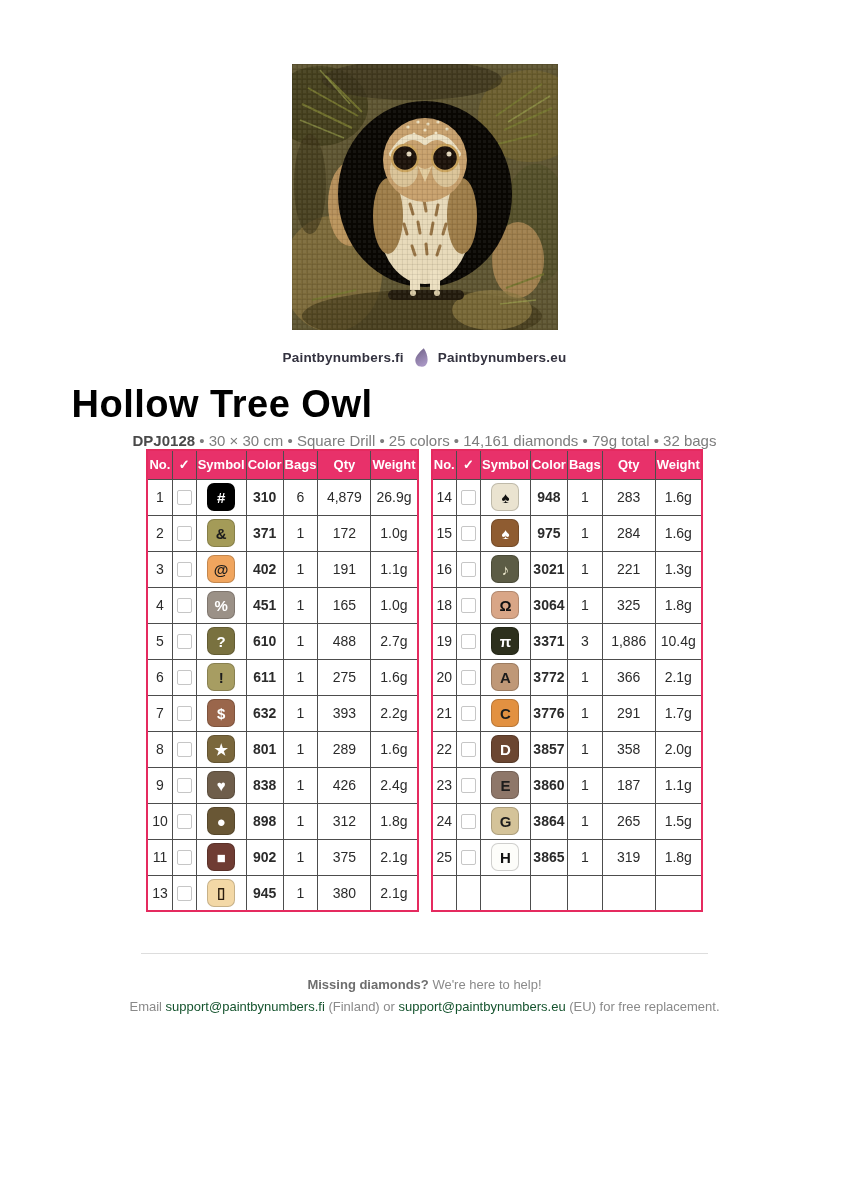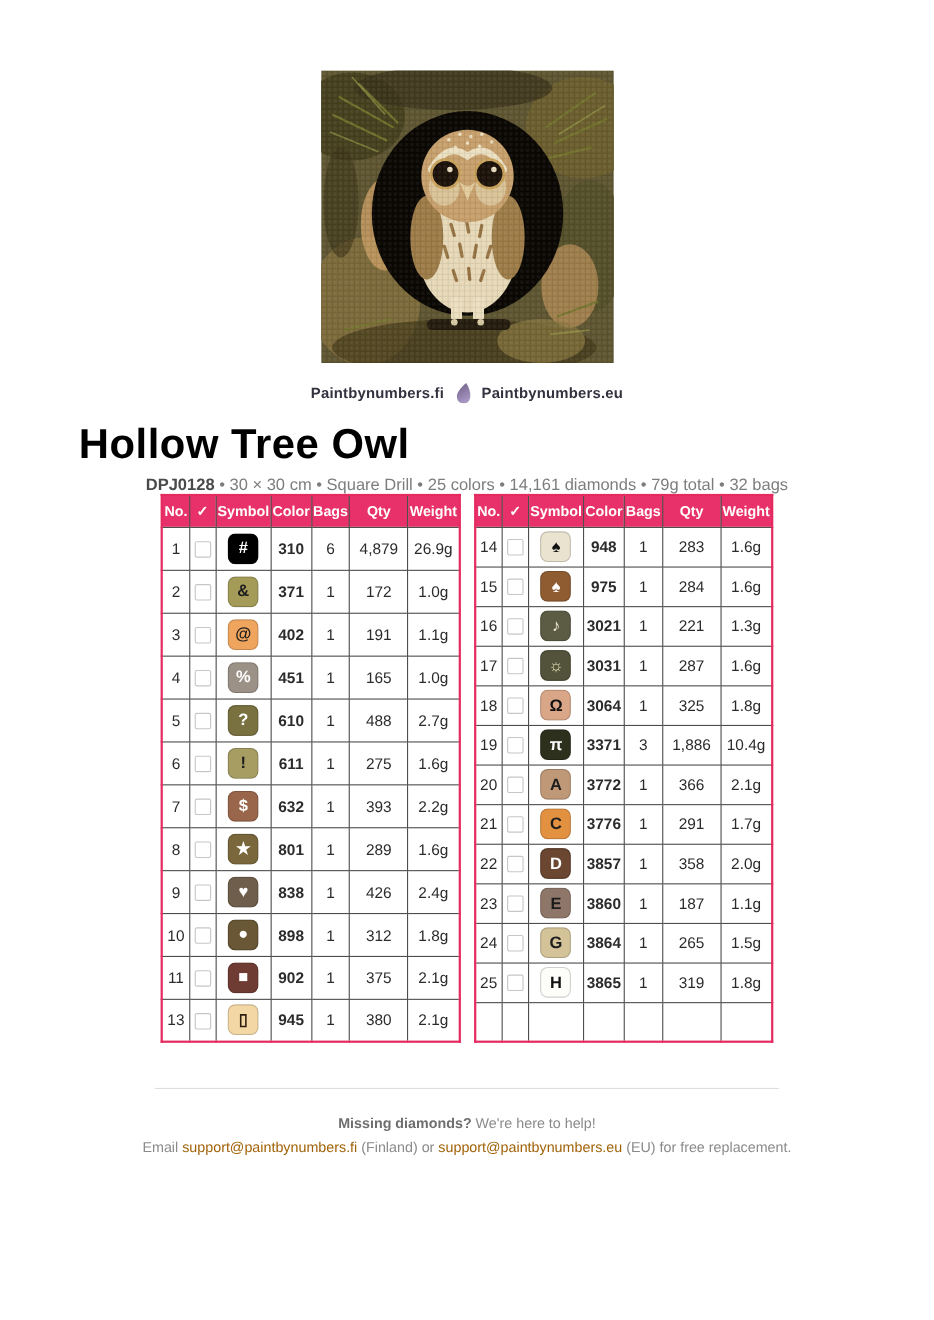--- a/index.html
+++ b/index.html
@@ -32,21 +32,21 @@
   .col-col-w { width:36px; } .col-bag-w { width:30px; } .col-qty-w { width:53px; } .col-wt-w { width:42px; }
 
   .checkbox { display:inline-block; width:15px; height:15px; border:1.5px solid #c6c6c6; border-radius:2px; background:#fff; vertical-align:middle; }
   .swatch { display:inline-flex; align-items:center; justify-content:center; width:28px; height:28px; border-radius:7px; font-size:15px; font-weight:bold; line-height:1; vertical-align:middle; border:1px solid rgba(0,0,0,0.18); }
 
   
   .footer-rule { width:567px; height:1px; background:#ddd; margin:41px auto 0 auto; }
   .footer-line1 { text-align:center; margin-top:23px; font-size:13px; color:#8a8a8a; }
   .footer-line1 b { color:#6e6e6e; }
   .footer-line2 { text-align:center; margin-top:7px; font-size:13px; color:#8a8a8a; }
-  .footer-line2 a { color:#a16207; text-decoration:none; }
+  .footer-line2 a { color:#14532d; text-decoration:none; }
 </style>
 </head>
 <body>
 
 <div class="page">
 
   <div class="preview-wrap">
     <svg class="preview-svg" viewBox="0 0 266 266" aria-hidden="true">
       <defs>
         <pattern id="pxgrid" width="5" height="5" patternUnits="userSpaceOnUse">
@@ -334,29 +334,20 @@
           <tr>
             <td>16</td>
             <td><span class="checkbox"></span></td>
             <td><span class="swatch" style="background: rgb(92, 92, 69); color: rgb(242, 238, 210);">♪</span></td>
             <td class="col-color">3021</td>
             <td>1</td>
             <td>221</td>
             <td>1.3g</td>
           </tr>
           <tr>
-            <td>17</td>
-            <td><span class="checkbox"></span></td>
-            <td><span class="swatch" style="background: rgb(83, 83, 59); color: rgb(232, 228, 184);">☼</span></td>
-            <td class="col-color">3031</td>
-            <td>1</td>
-            <td>287</td>
-            <td>1.6g</td>
-          </tr>
-          <tr>
             <td>18</td>
             <td><span class="checkbox"></span></td>
             <td><span class="swatch" style="background: rgb(217, 166, 135); color: rgb(17, 17, 17);">Ω</span></td>
             <td class="col-color">3064</td>
             <td>1</td>
             <td>325</td>
             <td>1.8g</td>
           </tr>
           <tr>
             <td>19</td>

